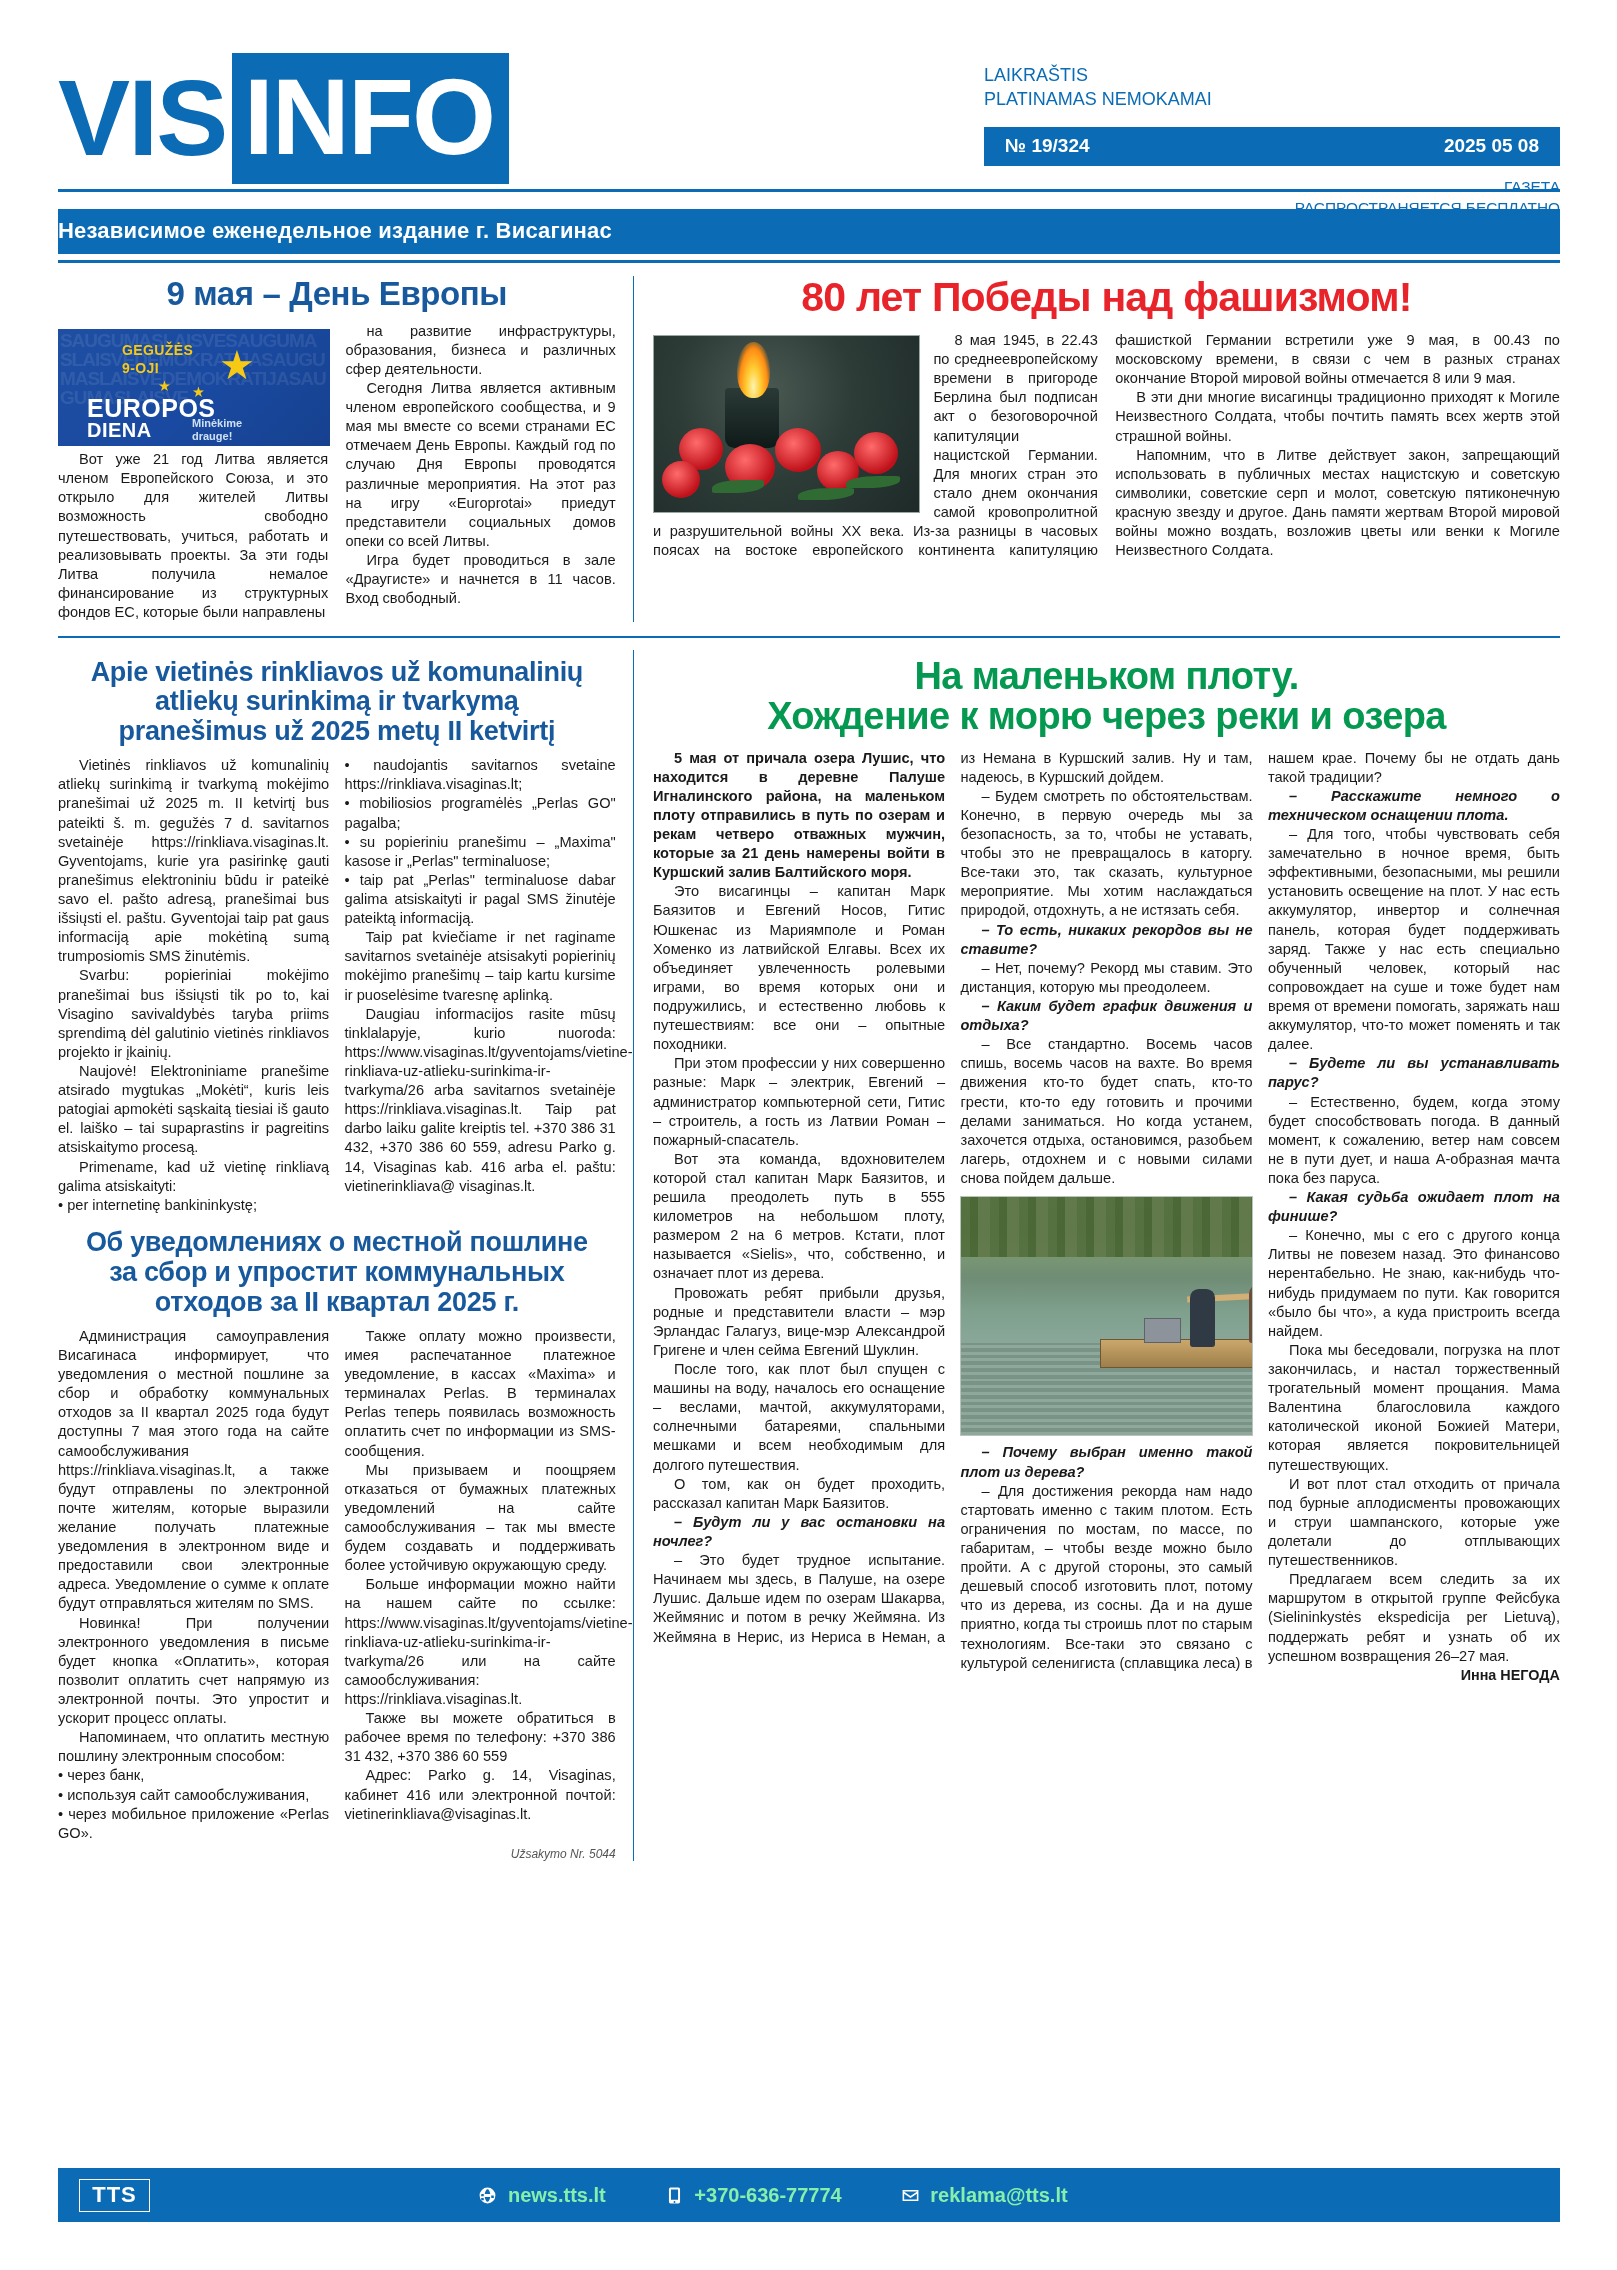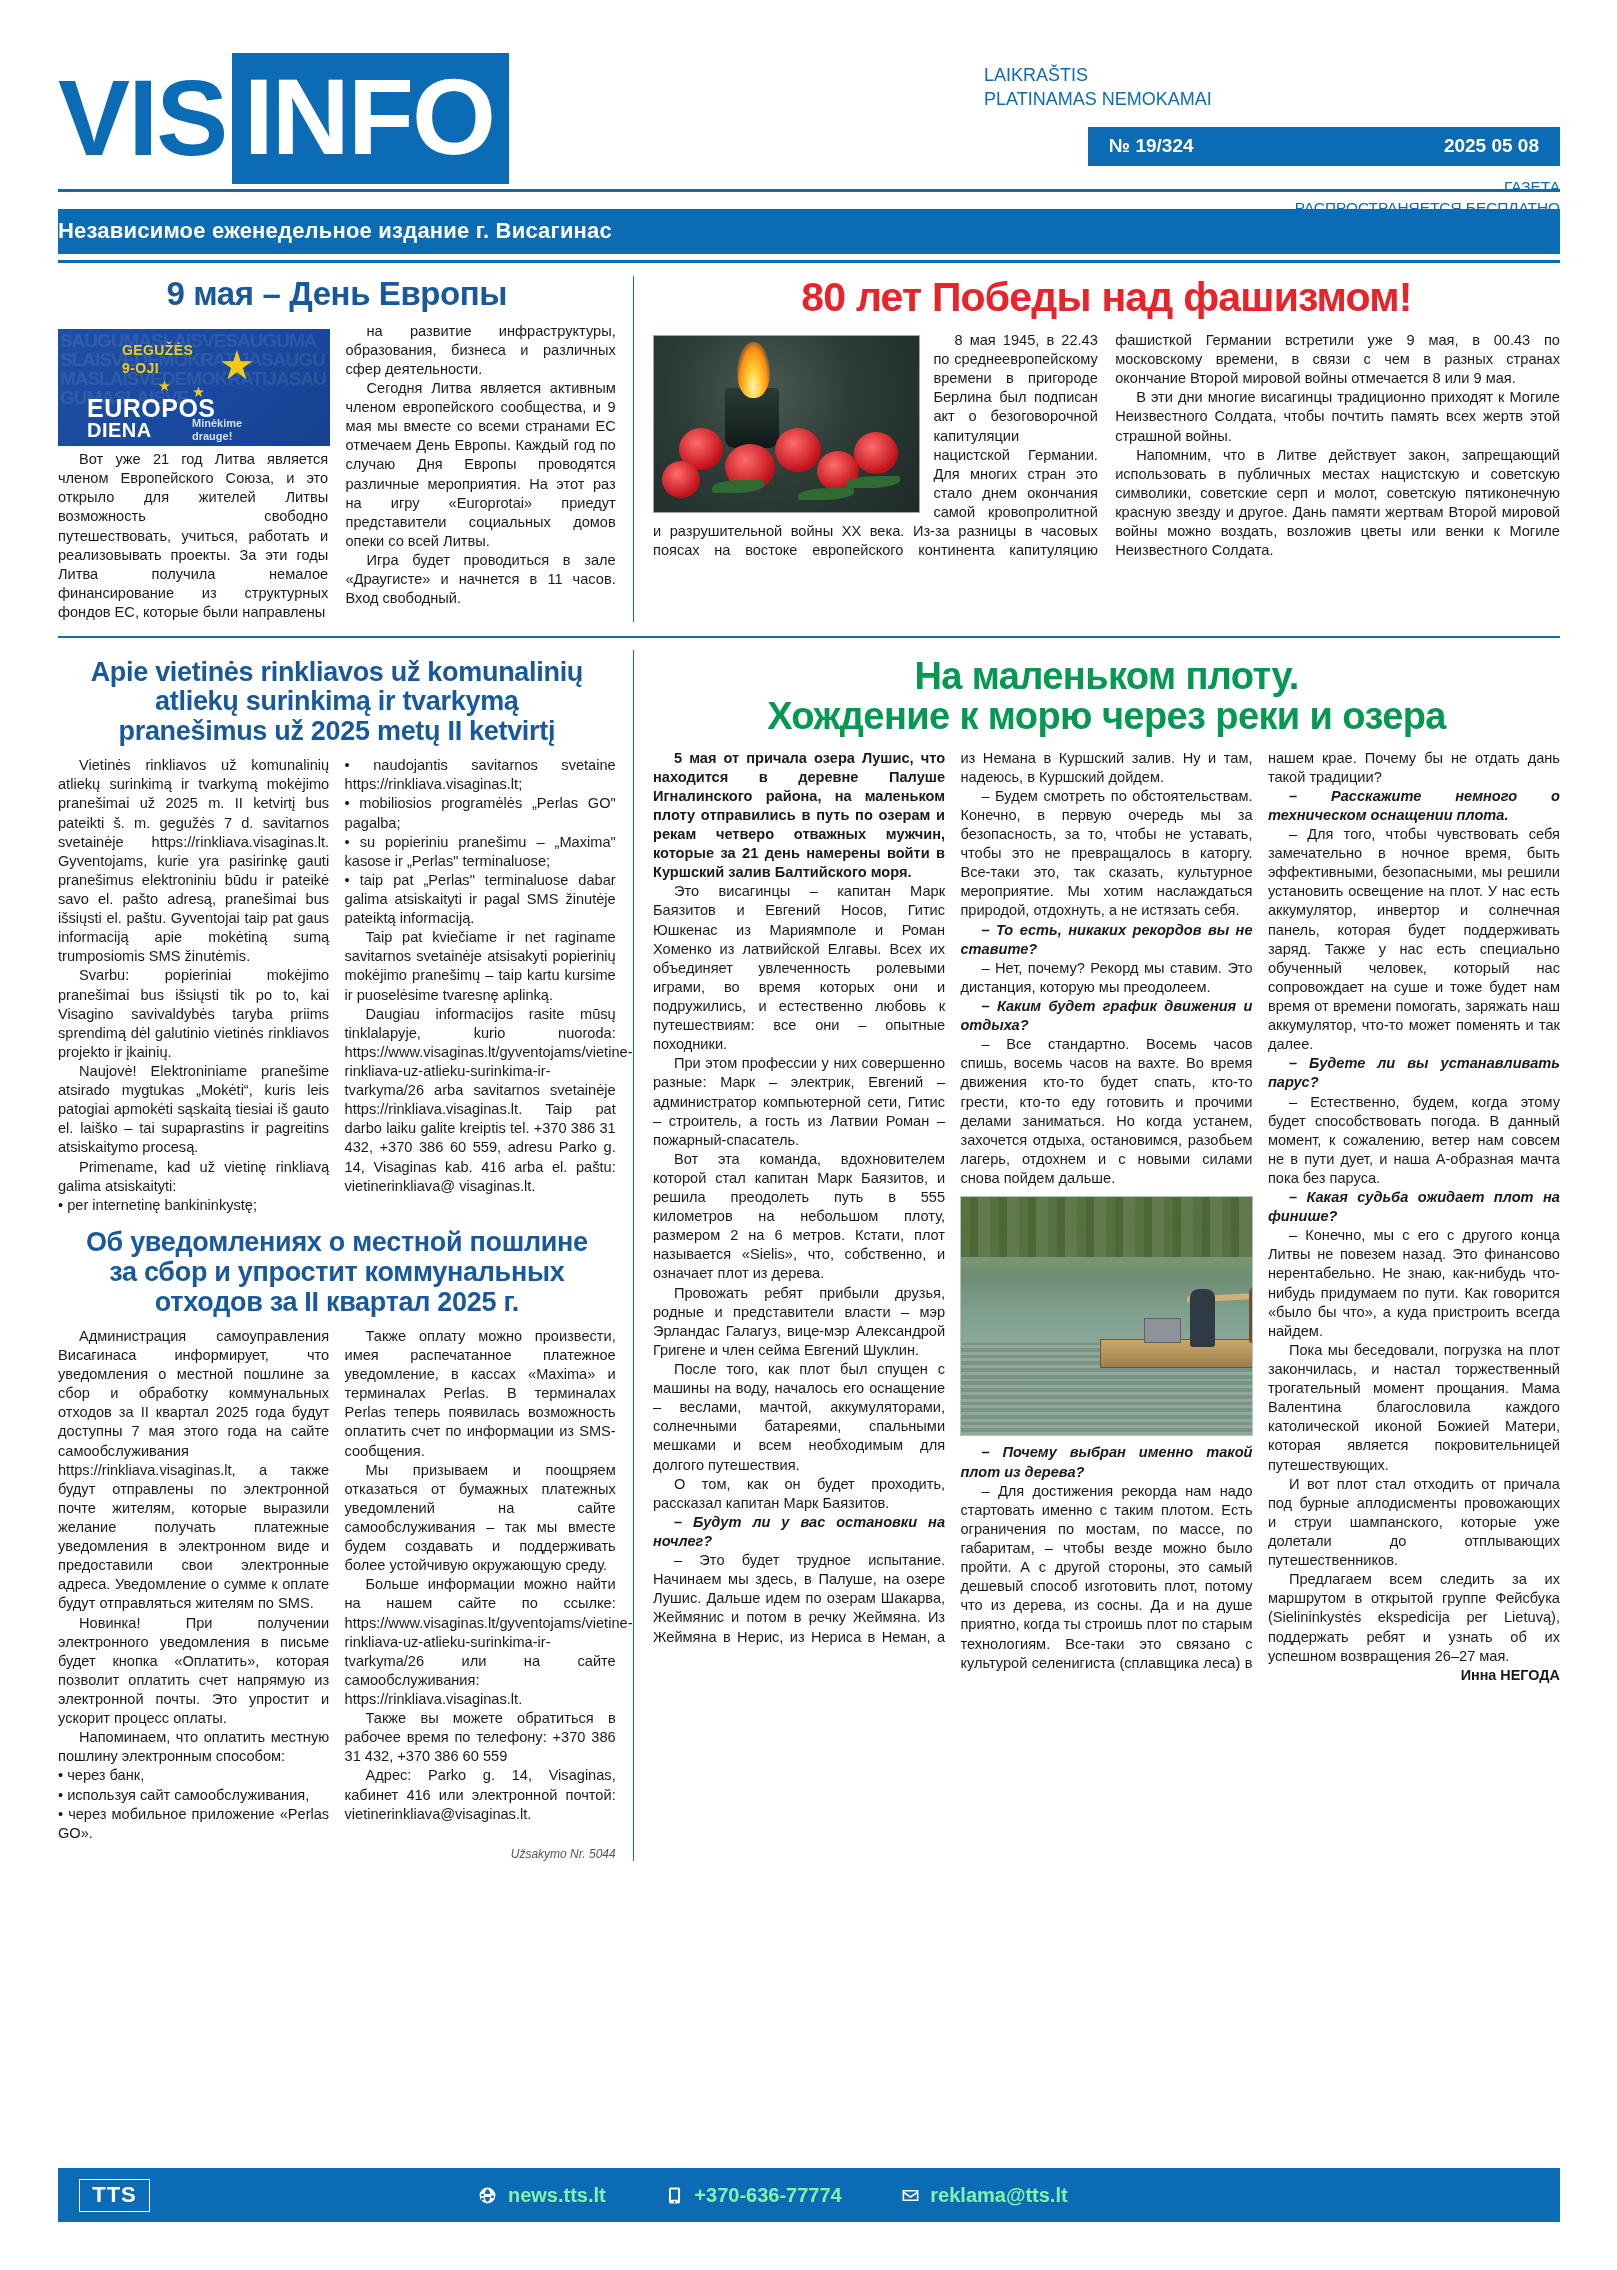--- a/index.html
+++ b/index.html
@@ -11,21 +11,21 @@
   }
   .page { position: relative; width: 1618px; height: 2270px; padding: 16px 58px; }
 
   
   .masthead { display: flex; align-items: flex-start; padding-top: 37px; height: 173px; }
   .logo { display: flex; align-items: center; font-weight: bold; letter-spacing: -1.9px; line-height: 1; }
   .logo-vis { font-size: 108px; color: #0b6cb5; font-weight: 800; padding-right: 5.8px; }
   .logo-info { font-size: 108px; color: #ffffff; background: #0b6cb5; font-weight: 800; padding: 9.6px 15.4px 13.4px 11.5px; }
   .masthead-right { flex: 1; display: flex; flex-direction: column; align-items: flex-end; padding-top: 9.6px; }
   .mast-sub { color: #0b6cb5; font-size: 18px; line-height: 1.35; width: 576px; text-align: left; }
-  .issue-bar { margin-top: 15.4px; width: 472px; background: #0b6cb5; color: #fff;
+  .issue-bar { margin-top: 15.4px; width: 576px; background: #0b6cb5; color: #fff;
                display: flex; justify-content: space-between; padding: 8.6px 21px; font-weight: bold; font-size: 19px; }
   .mast-free { margin-top: 11.5px; width: 576px; text-align: right; color: #0b6cb5; font-size: 15.4px; line-height: 1.35; }
 
   
   .banner { margin-top: 17.3px; background: #0b6cb5; color: #fff; text-align: left;
             font-size: 22px; font-weight: bold; padding: 8.6px 0 10.6px; letter-spacing: 0.2px; }
 
   
   .rule-blue { height: 2.9px; background: #0b6cb5; width: 100%; }
 

